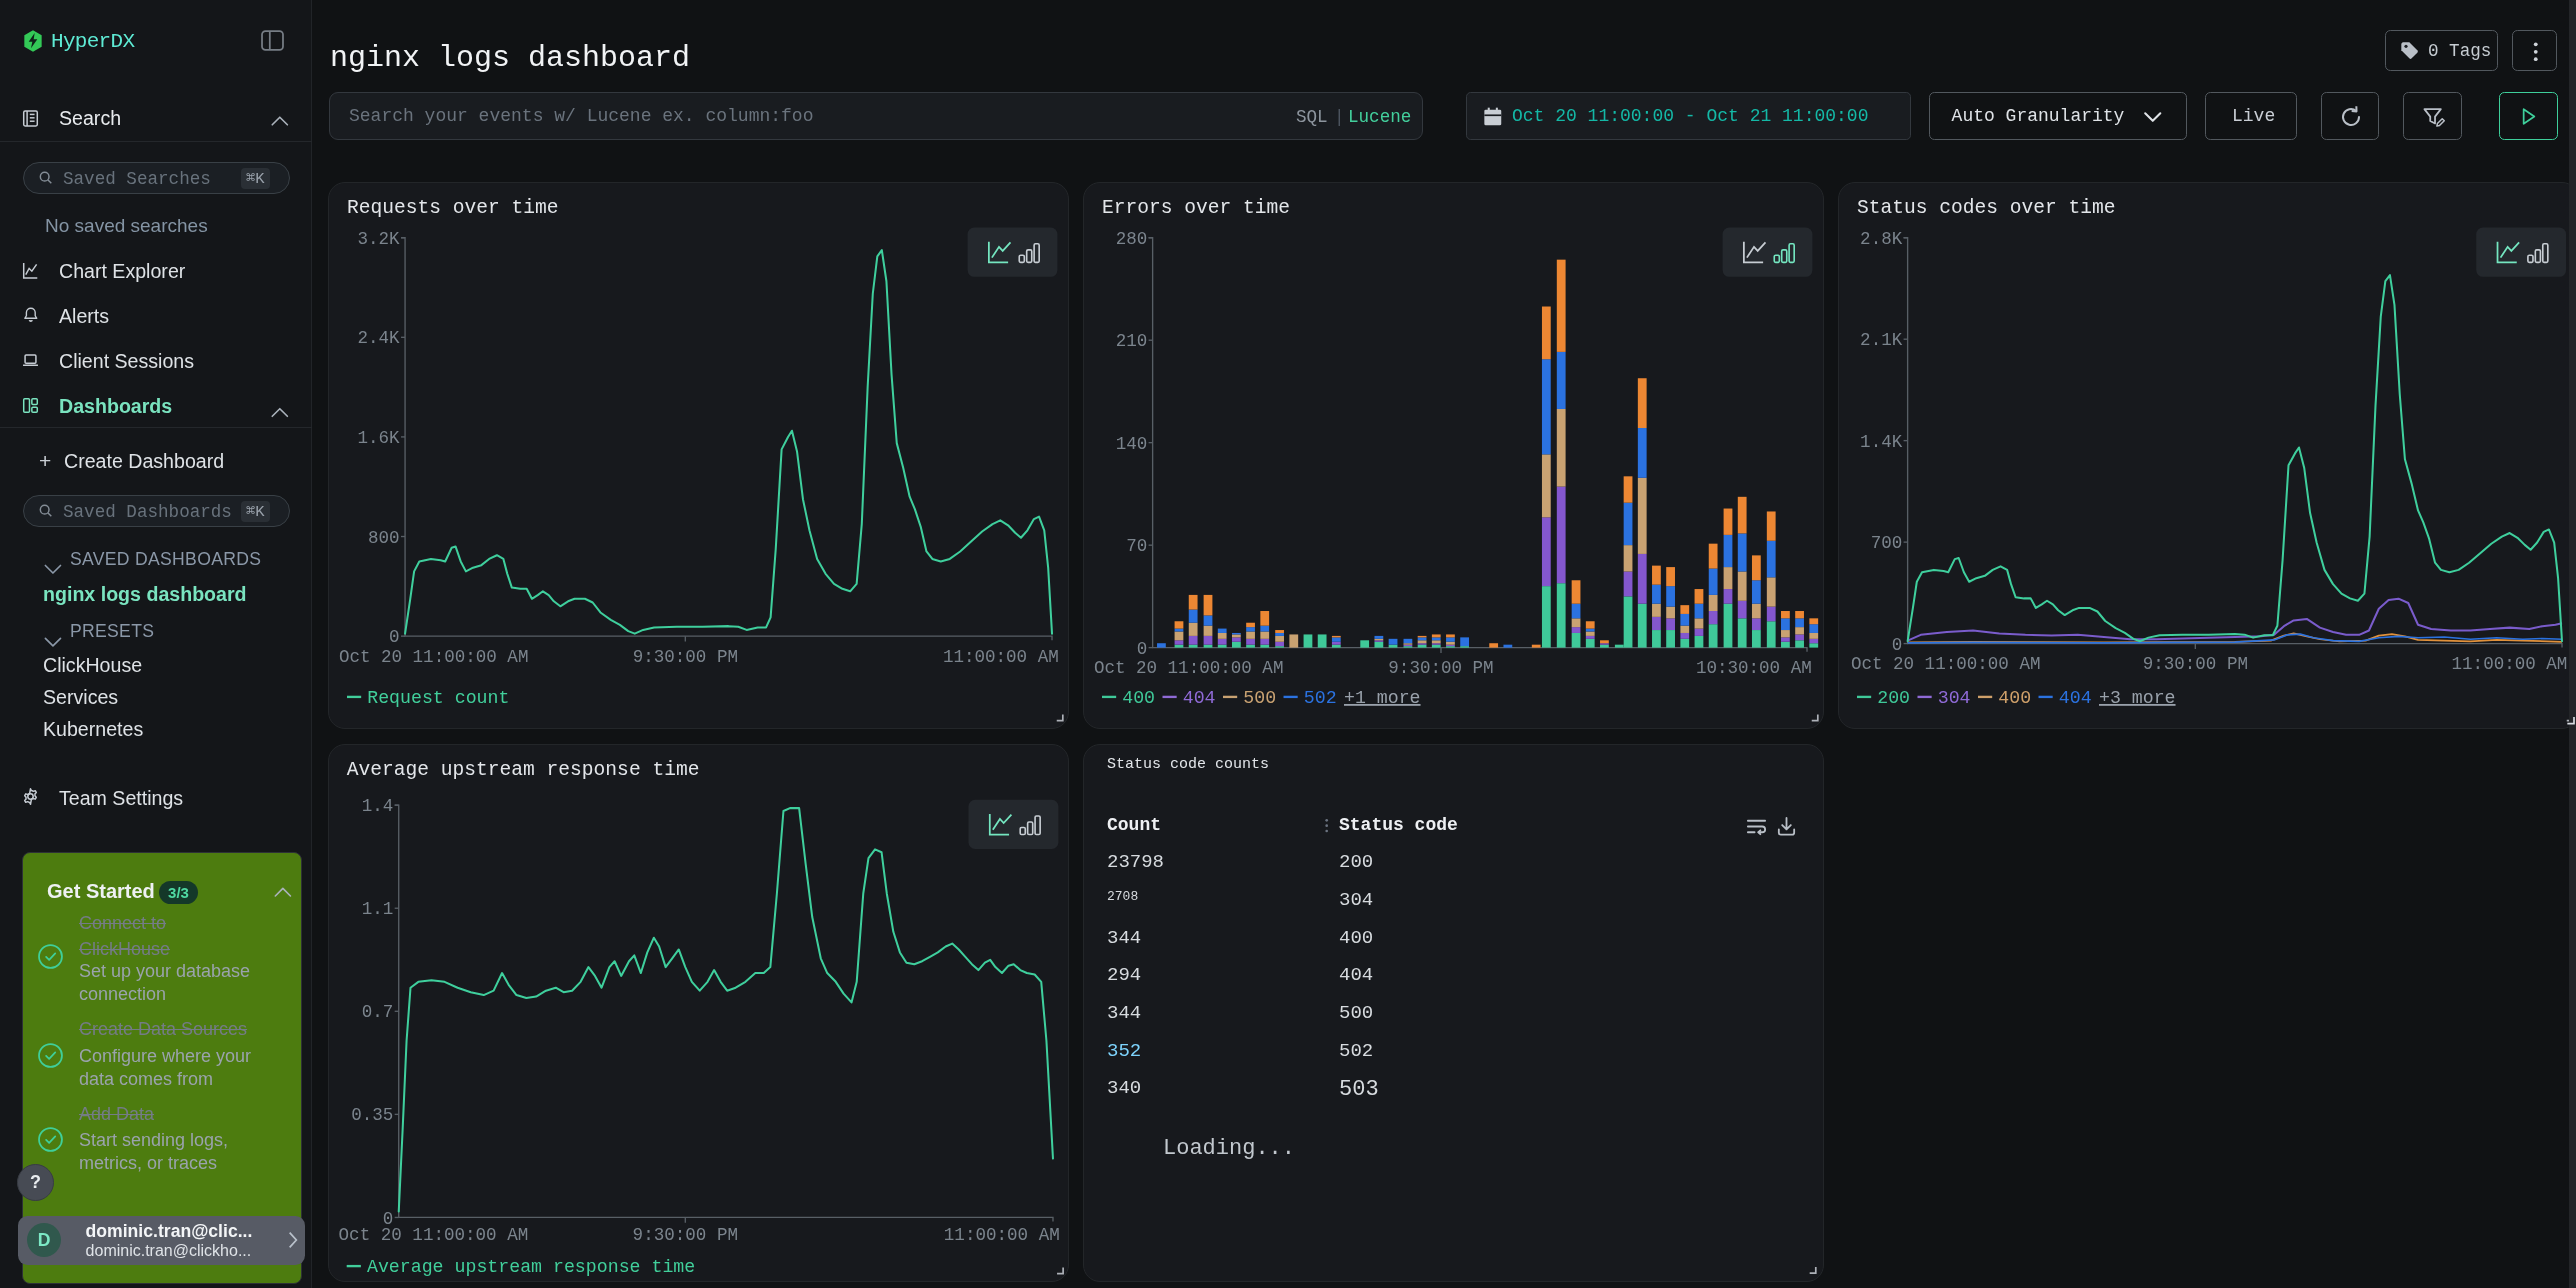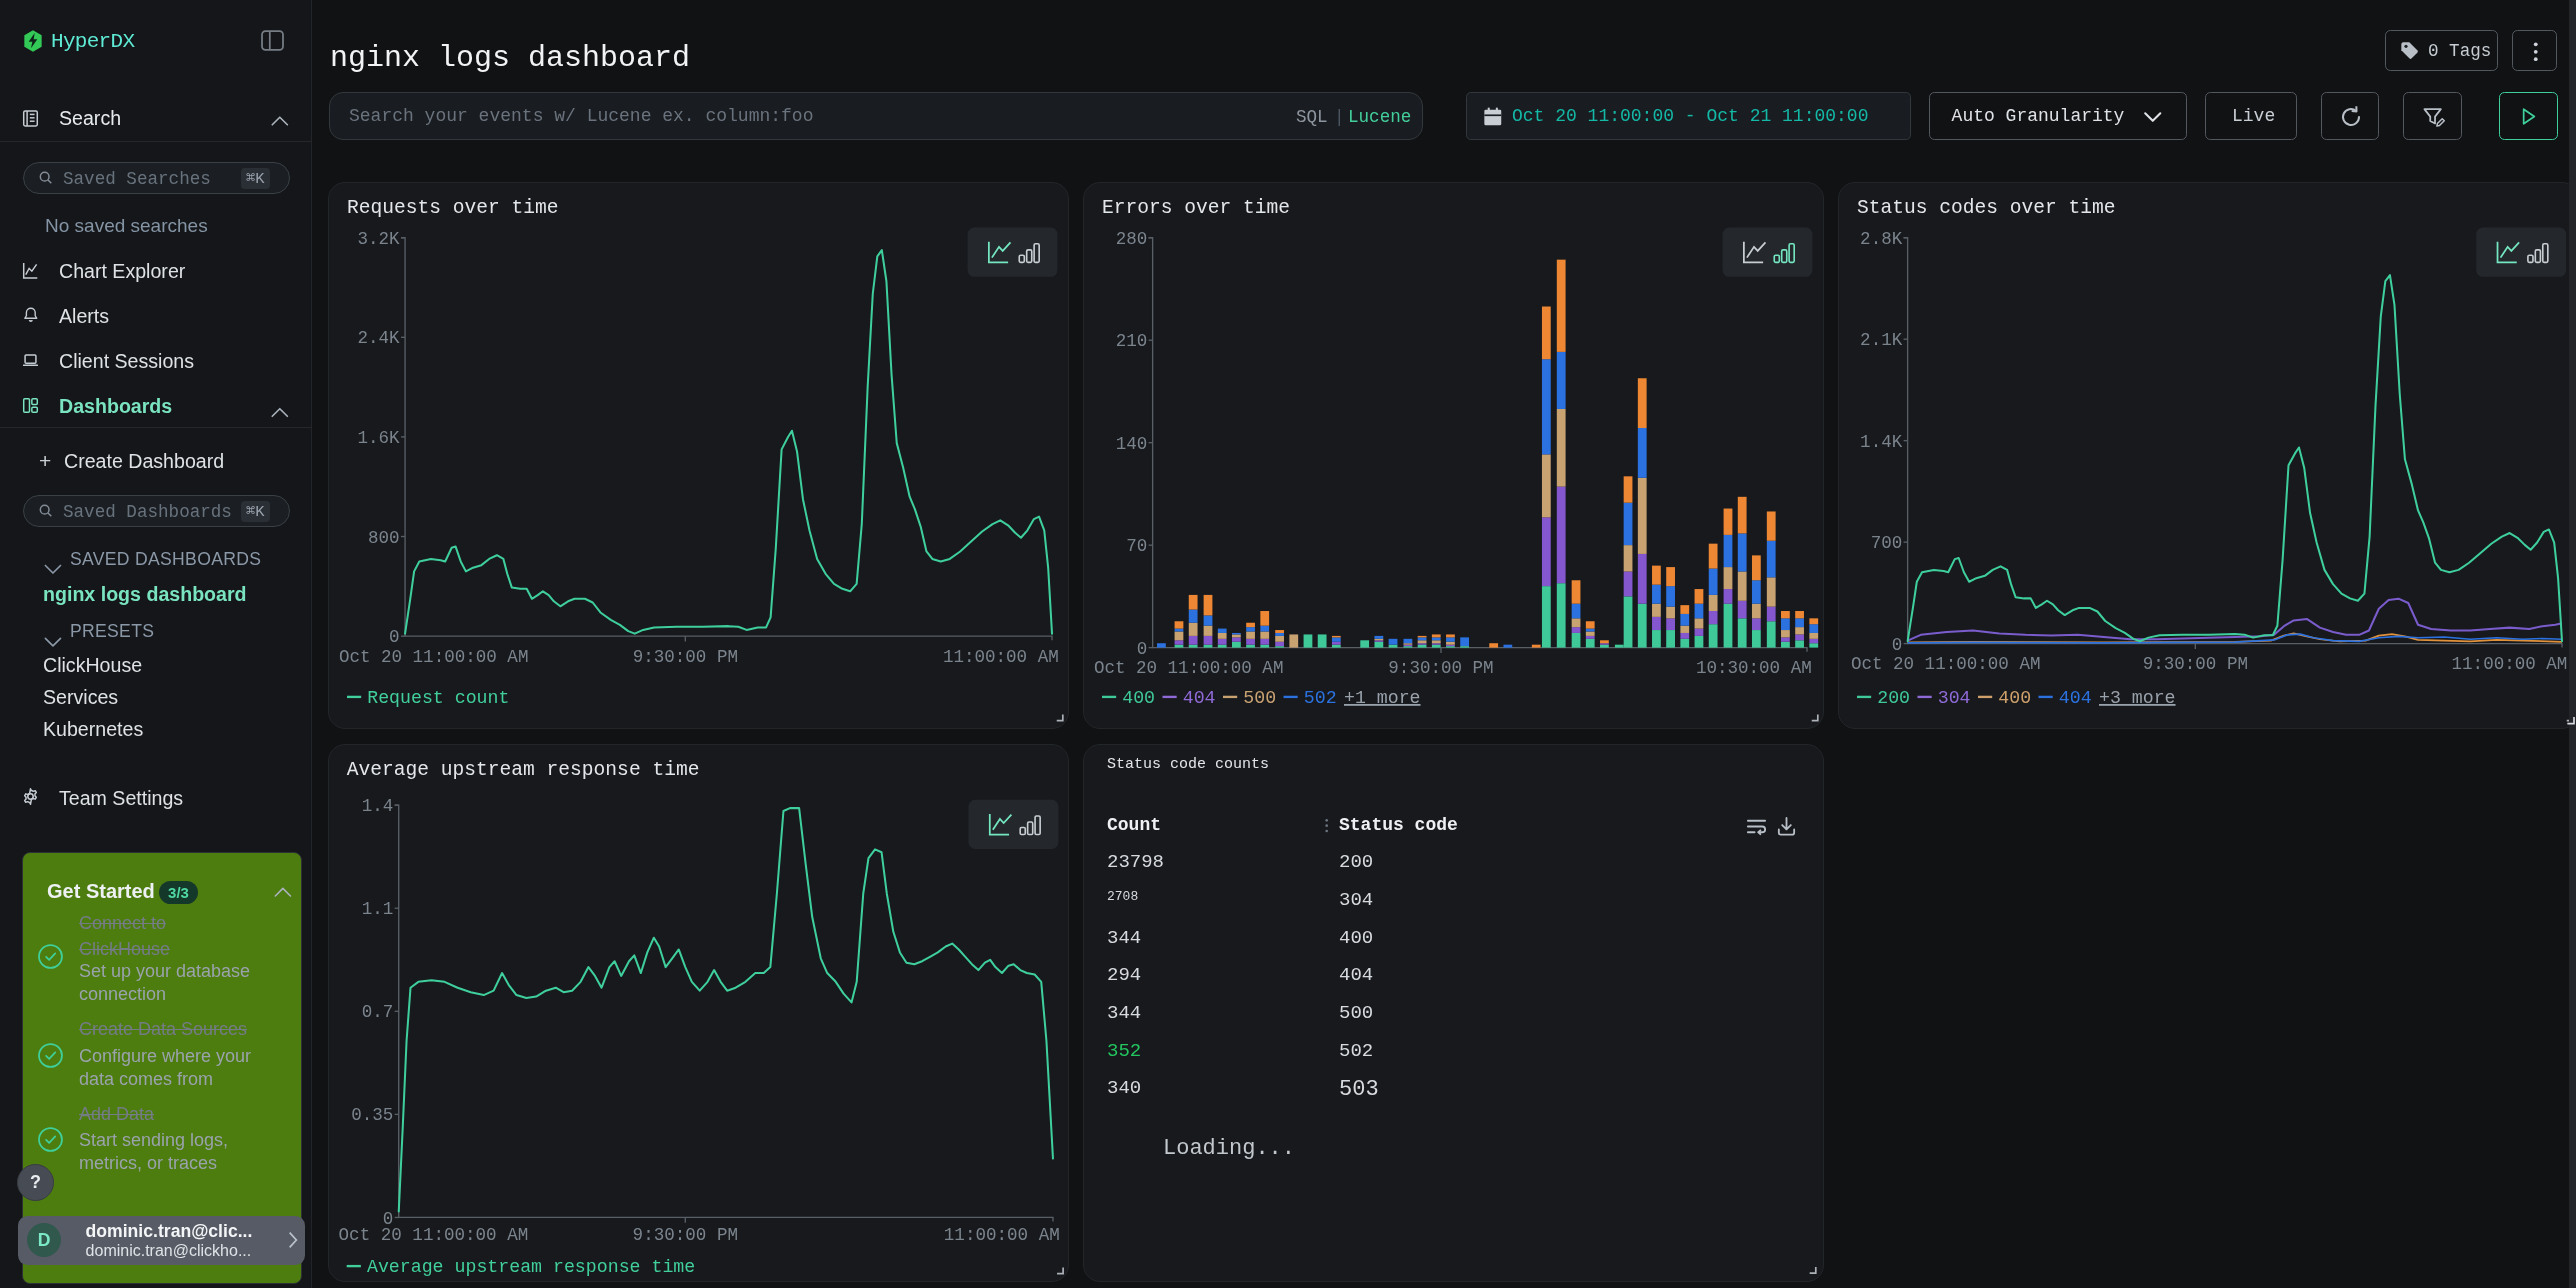--- a/index.html
+++ b/index.html
@@ -166,21 +166,21 @@
 </div>
 
 <div class="btn" style="left:2512px;top:30px;width:45px;height:41px">
   <svg class="abs" style="left:17.6px;top:10px" width="9.5" height="21.6" viewBox="0 0 14 32">
       <circle cx="7" cy="5" r="2.8" fill="#cfd4da"></circle>
       <circle cx="7" cy="16" r="2.8" fill="#cfd4da"></circle>
       <circle cx="7" cy="27" r="2.8" fill="#cfd4da"></circle>
     </svg>
 </div>
 
-<div class="abs" style="left:329px;top:92px;width:1094px;height:48px;background:#191c20;border:1.4px solid #33383e;border-radius:14px">
+<div class="abs" style="left:329px;top:92px;width:1094px;height:48px;background:#191c20;border:1.4px solid #33383e;border-radius:9px">
   <span class="mono" style="position:absolute;left:19px;top:13px;font-size:18px;color:#6a737d">Search your events w/ Lucene ex. column:foo</span>
   <span class="mono" style="position:absolute;left:966px;top:13.5px;font-size:17.6px;color:#8d959e">SQL</span>
   <span class="mono" style="position:absolute;left:1004px;top:13.5px;font-size:17.6px;color:#4d5560">|</span>
   <span class="mono" style="position:absolute;left:1018px;top:13.5px;font-size:17.6px;color:#43cf9c">Lucene</span>
 </div>
 
 <div class="abs" style="left:1466px;top:92px;width:445px;height:48px;background:#191c20;border:1.4px solid #33383e;border-radius:4.7px">
   <svg class="abs" style="left:15.5px;top:13.5px" width="19.6" height="19.6" viewBox="0 0 29 29">
       <rect x="2" y="4" width="25" height="23" rx="2" fill="#c9ced4"></rect>
       <rect x="2" y="11" width="25" height="2.5" fill="#191c20"></rect>
@@ -571,21 +571,21 @@
   <div style="position:absolute;left:23px;top:106px;font-size:19px;color:#d7dbdf;font-family:'Liberation Mono',monospace">23798</div>
     <div style="position:absolute;left:255px;top:106px;font-size:19px;color:#d7dbdf;font-family:'Liberation Mono',monospace">200</div>
     <div style="position:absolute;left:23px;top:144px;font-size:13px;color:#d7dbdf;font-family:'Liberation Mono',monospace">2708</div>
     <div style="position:absolute;left:255px;top:144px;font-size:19px;color:#d7dbdf;font-family:'Liberation Mono',monospace">304</div>
     <div style="position:absolute;left:23px;top:182px;font-size:19px;color:#d7dbdf;font-family:'Liberation Mono',monospace">344</div>
     <div style="position:absolute;left:255px;top:182px;font-size:19px;color:#d7dbdf;font-family:'Liberation Mono',monospace">400</div>
     <div style="position:absolute;left:23px;top:219px;font-size:19px;color:#d7dbdf;font-family:'Liberation Mono',monospace">294</div>
     <div style="position:absolute;left:255px;top:219px;font-size:19px;color:#d7dbdf;font-family:'Liberation Mono',monospace">404</div>
     <div style="position:absolute;left:23px;top:257px;font-size:19px;color:#d7dbdf;font-family:'Liberation Mono',monospace">344</div>
     <div style="position:absolute;left:255px;top:257px;font-size:19px;color:#d7dbdf;font-family:'Liberation Mono',monospace">500</div>
-    <div style="position:absolute;left:23px;top:295px;font-size:19px;color:#22c55e;font-family:'Liberation Mono',monospace">352</div>
+    <div style="position:absolute;left:23px;top:295px;font-size:19px;color:#7dd3fc;font-family:'Liberation Mono',monospace">352</div>
     <div style="position:absolute;left:255px;top:295px;font-size:19px;color:#d7dbdf;font-family:'Liberation Mono',monospace">502</div>
     <div style="position:absolute;left:23px;top:332px;font-size:19px;color:#d7dbdf;font-family:'Liberation Mono',monospace">340</div>
     <div style="position:absolute;left:255px;top:332px;font-size:22px;color:#d7dbdf;font-family:'Liberation Mono',monospace">503</div>
   <div class="abs mono" style="left:79px;top:391px;font-size:22px;color:#c2c8ce">Loading...</div>
   <svg class="abs" style="left:725px;top:520px;overflow:visible" width="9.5" height="9.5" viewBox="0 0 14 14">
       <path d="M1 12 h9 v-9" stroke="#c8cdd3" stroke-width="2.5" fill="none" opacity="0.85"></path>
     </svg>
 </div>
 
 <div class="abs" style="left:2569px;top:0;width:6.8px;height:1288px;background:#232528;z-index:50"></div>

